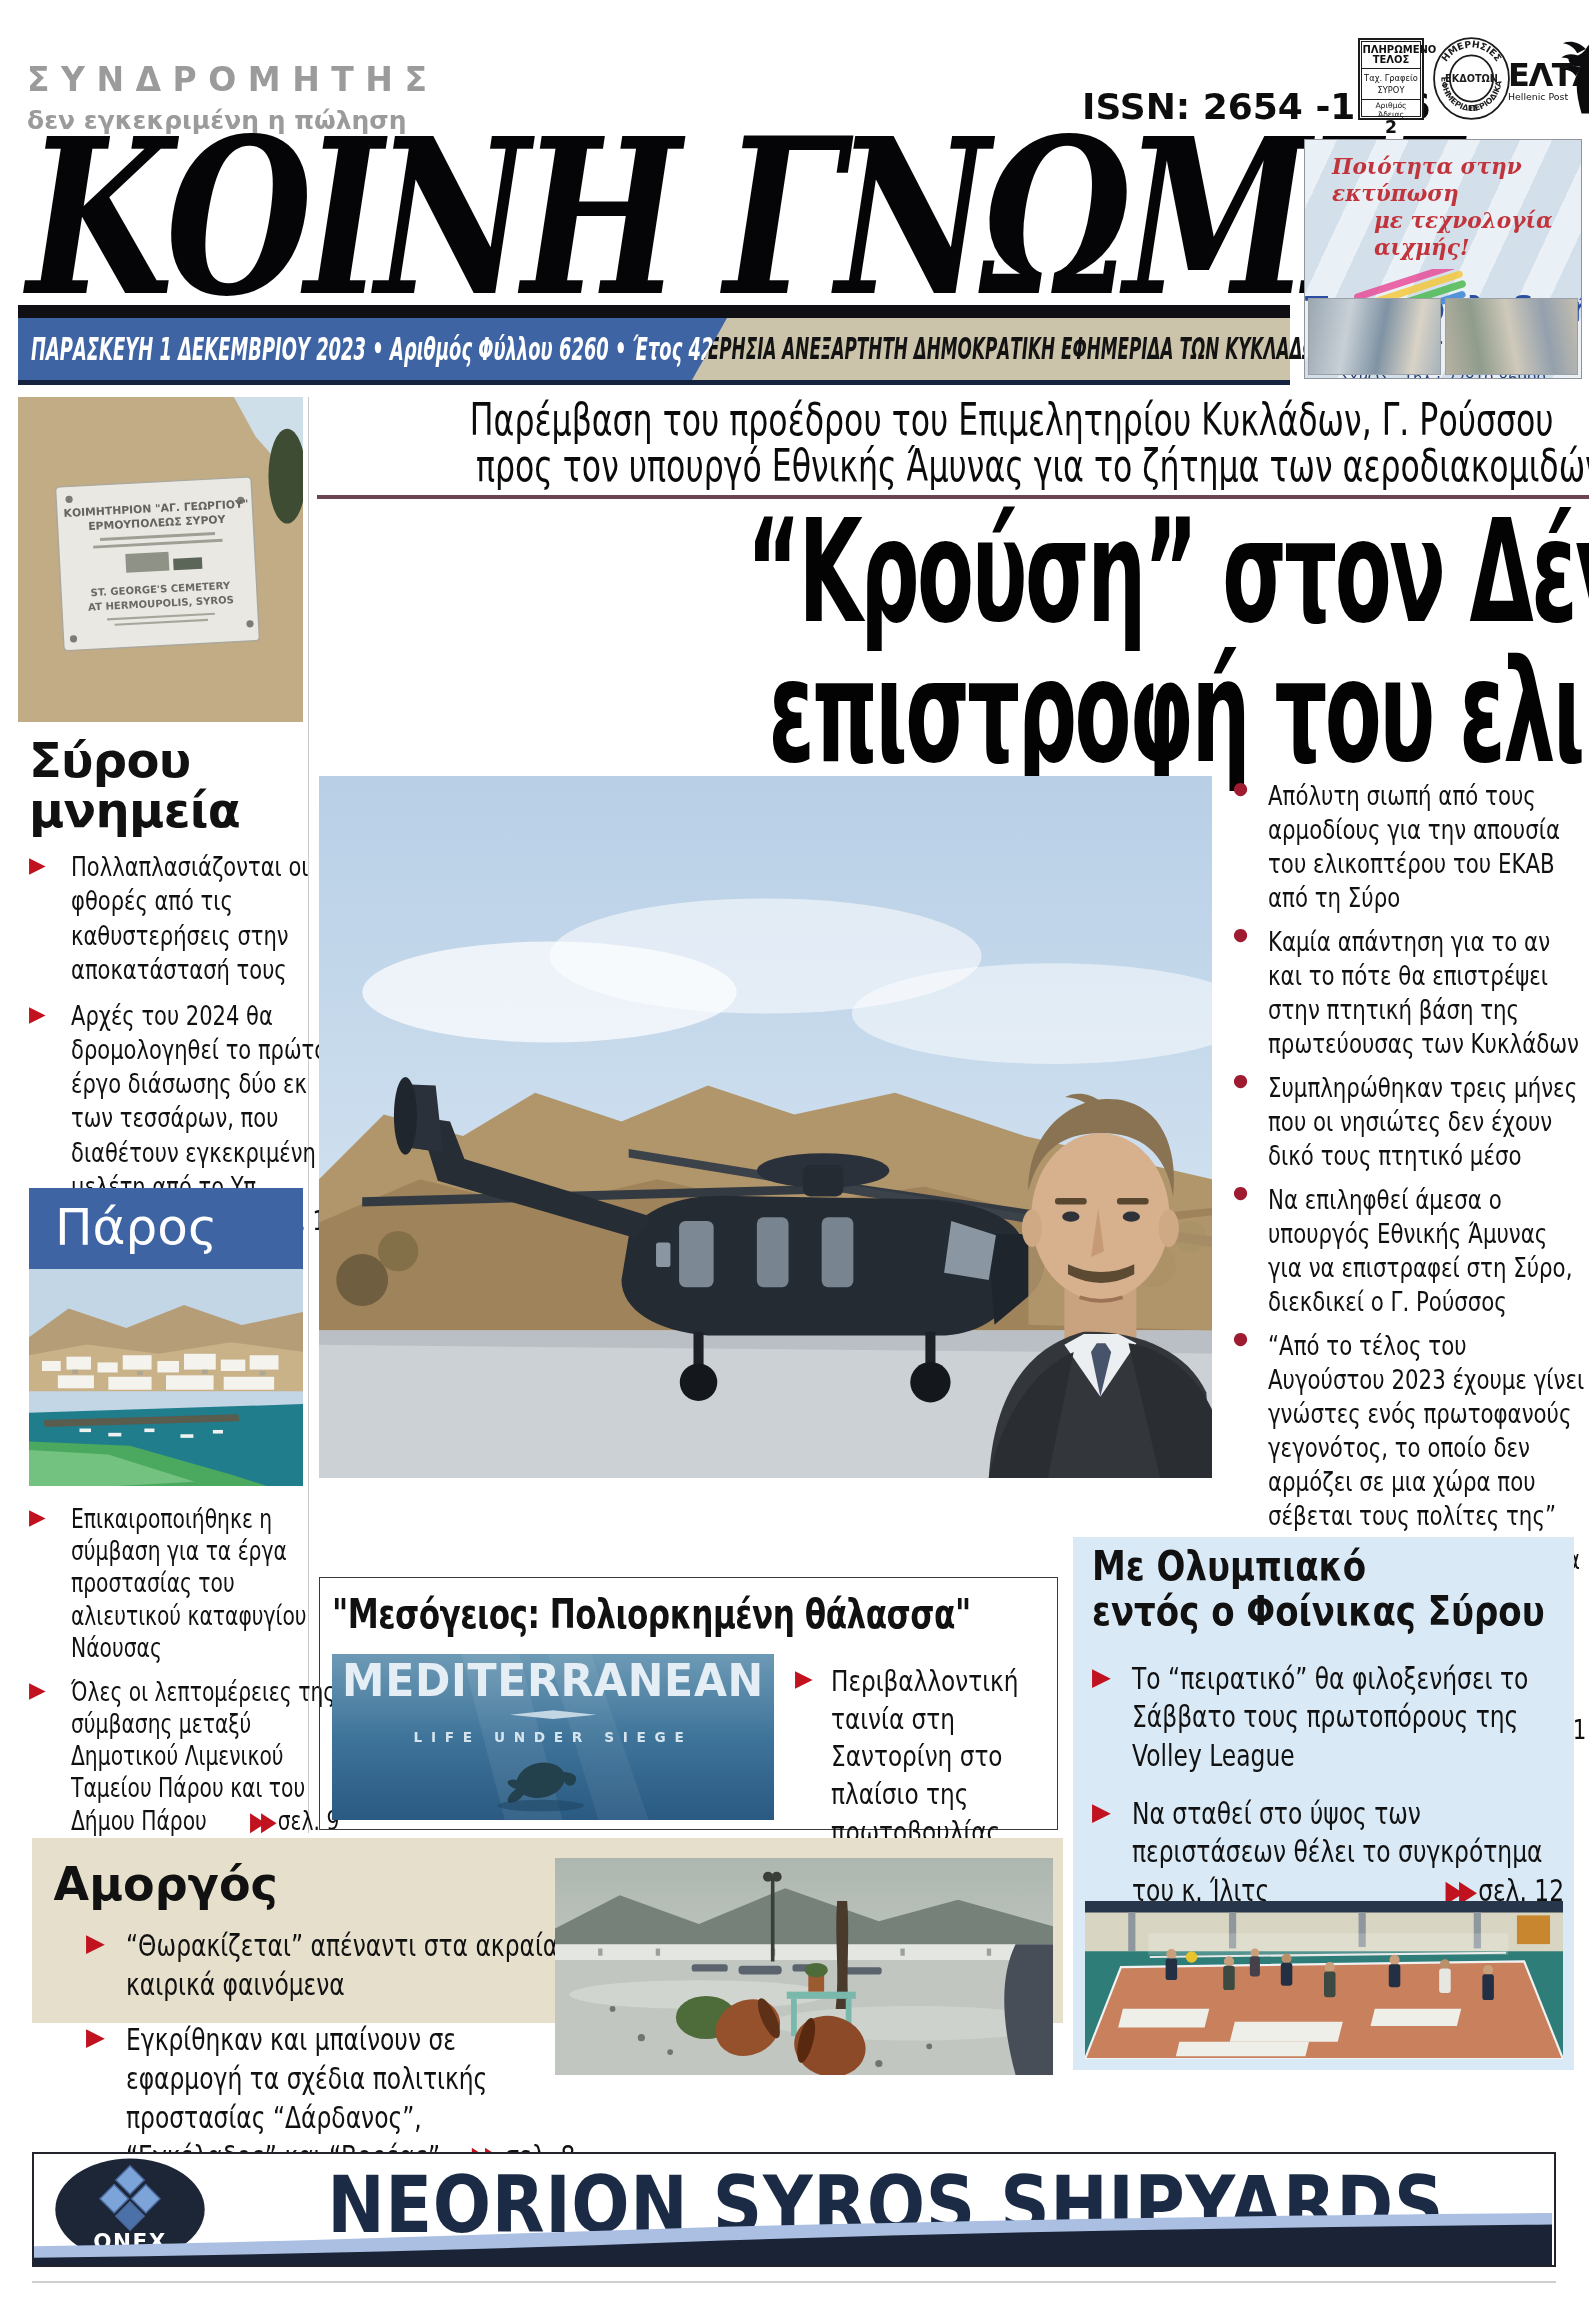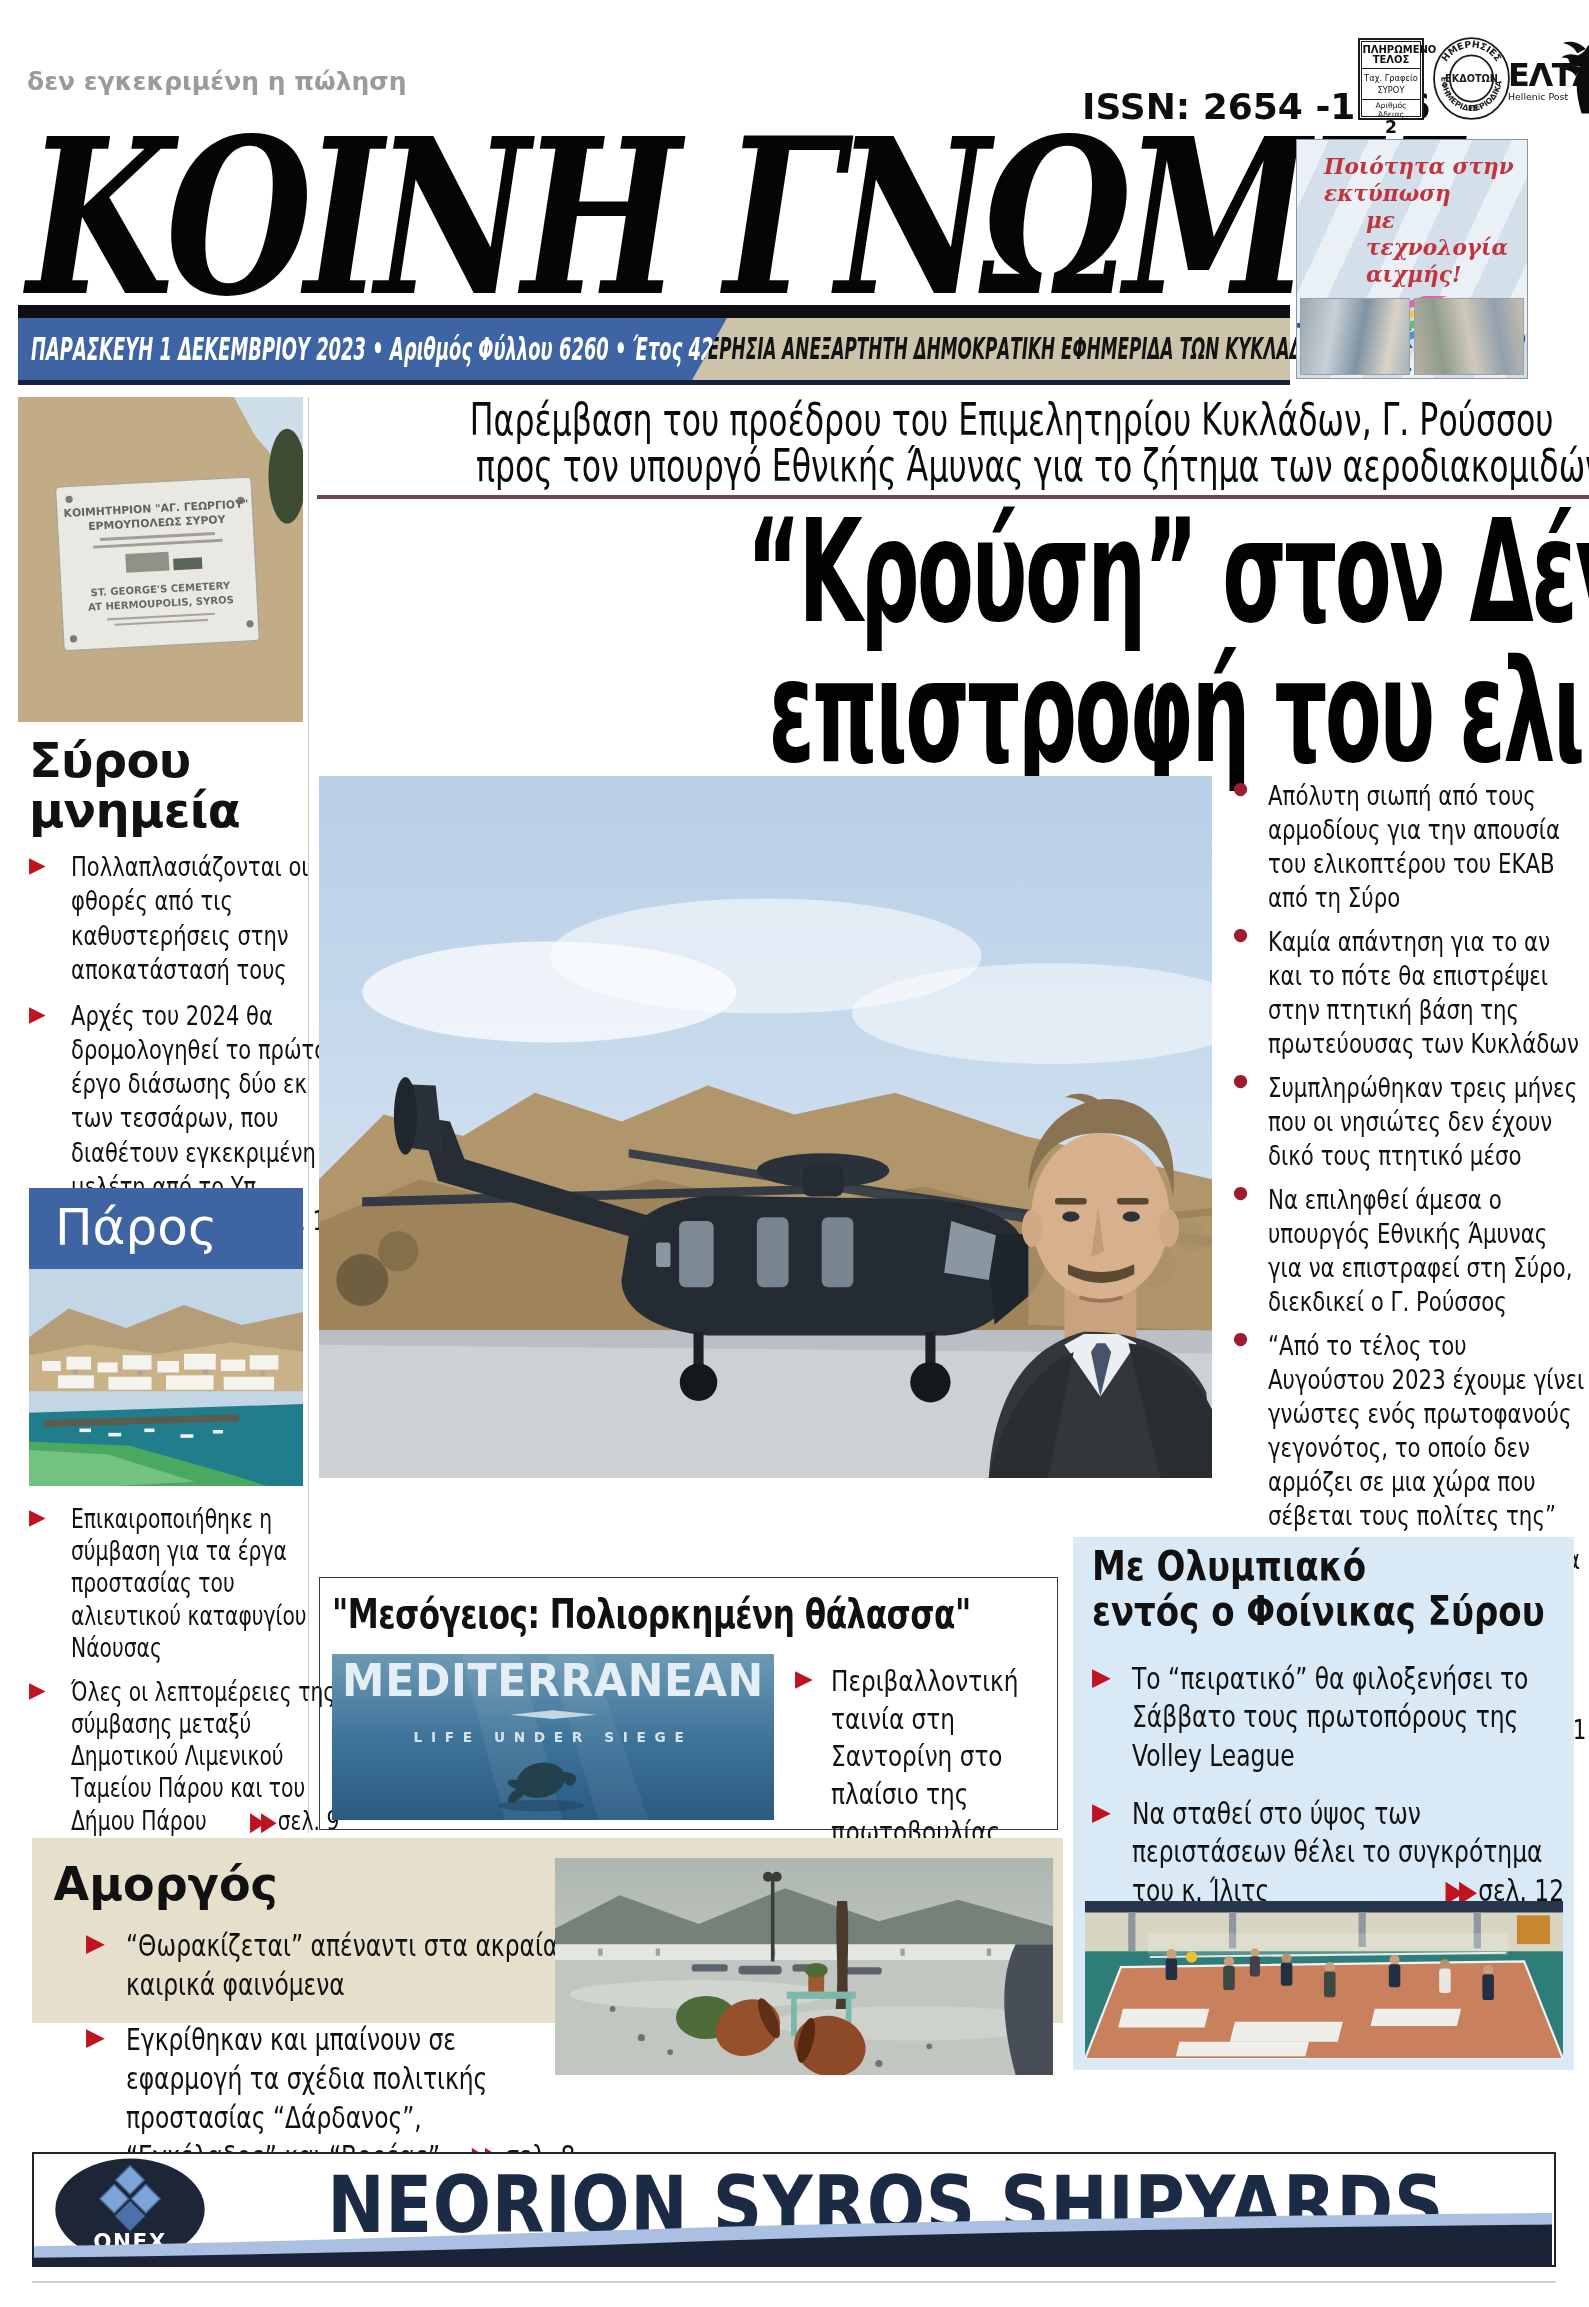--- a/index.html
+++ b/index.html
@@ -32,24 +32,24 @@
     display:inline-block; transform:scaleX(0.78); transform-origin:0 0; white-space:nowrap;
   }
   .rule-black { background:#101014; }
   .strip-beige { background:var(--strip-beige,#ccc4aa); }
   .strip-blue  { background:var(--strip-blue,#3e64a4); clip-path:polygon(0 0,100% 0,calc(100% - 35px) 100%,0 100%); }
   .strip-text-blue { color:#fff; font-weight:bold; font-style:italic; font-size:32px; line-height:62px; }
   .strip-text-beige { color:#131313; font-weight:bold; font-style:italic; font-size:29.5px; line-height:62px; }
   .rule-navy { background:#15233f; }
 
   
-  .ad-box { width:232px; height:240px; background:
+  .ad-box { width:278px; height:240px; background:
       repeating-linear-gradient(115deg, rgba(255,255,255,0.35) 0 29px, rgba(175,196,214,0.25) 29px 65px),
       #dfe9f1;
-      border:1.4px solid #90959b; box-sizing:border-box; overflow:hidden; }
+      border:1.4px solid #90959b; box-sizing:border-box; overflow:hidden;margin-left:8px; }
   .ad-slogan { color:#c2343c; font-family:"DejaVu Serif",serif; font-style:italic; font-weight:bold; font-size:21.6px; line-height:1.25; }
   .ad-brand { font-size:34px; font-weight:bold; color:#2b4ea0; letter-spacing:-0.7px; }
   .ad-suffix { font-size:16.6px; font-weight:bold; color:#2b4ea0; }
   .ad-services { font-size:14.4px; font-weight:bold; color:#223f7d; letter-spacing:2.9px; }
   .ad-contact { font-size:15px; color:#223f7d; }
   .ad-photos { position:absolute; left:2.9px; right:2.9px; bottom:2.9px; display:flex; gap:3.6px; }
   .ad-photo { flex:1; height:75px; border:0.7px solid #9aa0a6; }
   .ad-photo.p1 { background:linear-gradient(100deg,#9aa7b2 0%,#c8d0d6 30%,#7f93a4 55%,#d9d3c6 80%,#a7b2ba 100%); }
   .ad-photo.p2 { background:linear-gradient(80deg,#b8b2a2 0%,#8f9c8c 25%,#cfc9ba 50%,#93a0ad 75%,#c4beb0 100%); }
 
@@ -115,20 +115,21 @@
   .neorion-title { font-size:78px; font-weight:bold; color:var(--navy,#1c2b45); letter-spacing:0.7px;
       display:inline-block; transform:scaleX(0.88); transform-origin:0 50%; white-space:nowrap; }
   .bottom-line { background:#cfcfcf; }
 </style>
 </head>
 <body>
 
 <div class="page">
 
   <div class="abs" style="left:27px; top:60px;">
+    <div class="sub-title">ΣΥΝΔΡΟΜΗΤΗΣ</div>
     <div class="sub-note">δεν εγκεκριμένη η πώληση</div>
   </div>
 
   <div class="abs issn" style="left:1082px; top:86px;">ISSN: 2654 -1106</div>
 
   <div class="abs stampbox" style="left:1358px; top:38px;">
     <div class="inner">
       <div class="r1"><span>ΠΛΗΡΩΜΕΝΟ</span><br>
         <span>ΤΕΛΟΣ</span></div>
       <div class="r2"><span>Ταχ. Γραφείο</span><br>

